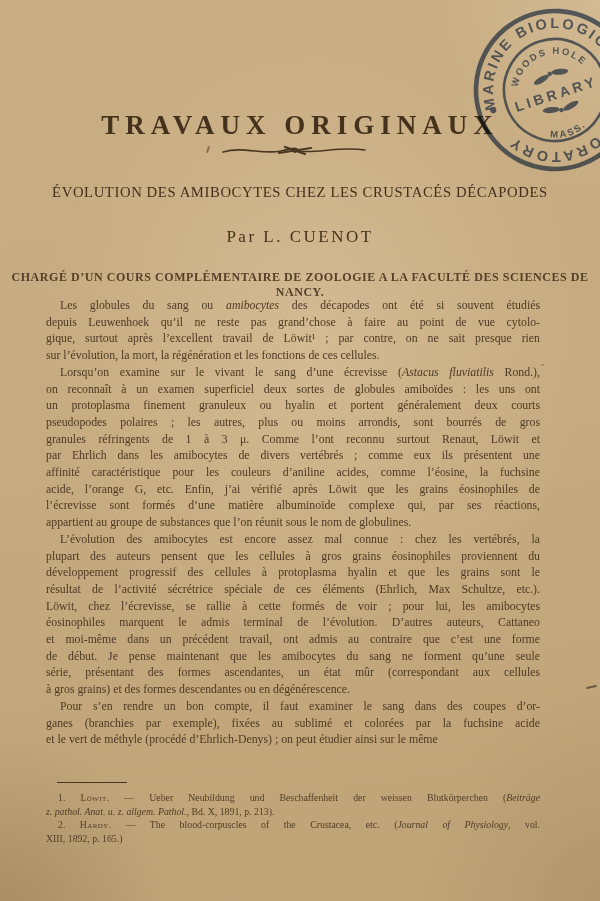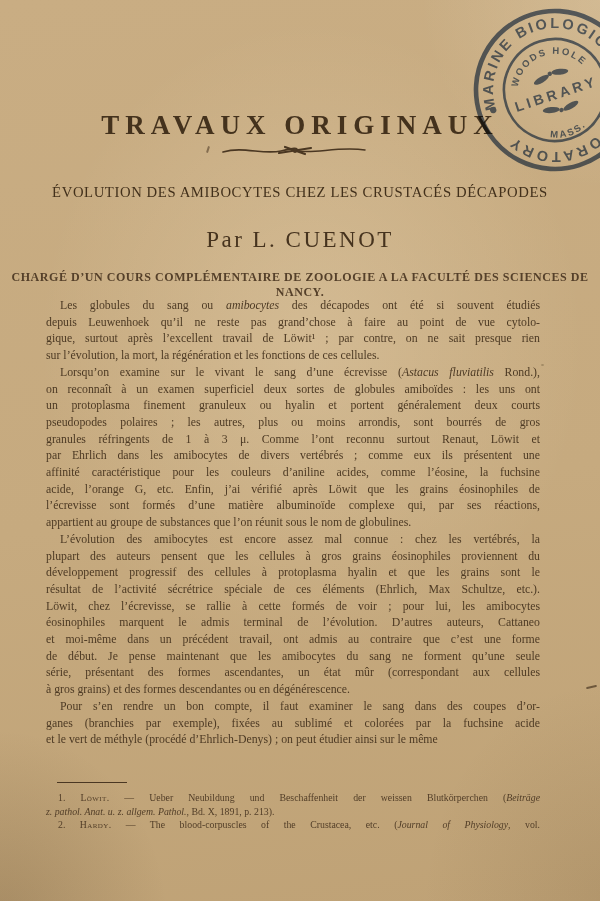--- a/index.html
+++ b/index.html
@@ -22,21 +22,21 @@
     color:#44321d;
     margin-top:20px;
   }
   .flourish{top:142px;left:50%;transform:translateX(-54%);}
   .art-title{
     top:184px;left:0;width:100%;text-align:center;
     font-size:14.7px;font-weight:400;letter-spacing:0.6px;color:#42301b;
   }
   .byline{
     top:227px;left:0;width:100%;text-align:center;
-    font-size:23px;letter-spacing:2.5px;color:#46331e;
+    font-size:17px;letter-spacing:2.5px;color:#46331e;
   }
   .affiliation{
     top:270px;left:0;width:100%;text-align:center;
     font-size:12px;font-weight:700;letter-spacing:0.55px;color:#55402a;
   }
   .body-block{
     top:297px;left:46px;width:494px;
     font-size:11.8px;line-height:16.7px;color:#4d3a24;
     text-rendering:optimizeLegibility;
   }
@@ -118,20 +118,21 @@
 
   <div class="abs fn-rule"></div>
 
   <div class="abs footnotes">
     <div>
         <div class="line jfull indent">1. <span class="sc">Löwit</span>. — Ueber Neubildung und Beschaffenheit der weissen Blutkörperchen (<i>Beiträge</i></div>
         <div class="line jlast"><i>z. pathol. Anat. u. z. allgem. Pathol.</i>, Bd. X, 1891, p. 213).</div>
       </div>
     <div>
         <div class="line jfull indent">2. <span class="sc">Hardy</span>. — The blood-corpuscles of the Crustacea, etc. (<i>Journal of Physiology</i>, vol.</div>
+        <div class="line jlast">XIII, 1892, p. 165.)</div>
       </div>
   </div>
 
   <svg class="abs stamp-wrap" viewBox="0 0 250 250">
     <g transform="translate(125,125) rotate(-18)" fill="#4c6289" stroke="none" font-family="Liberation Sans, DejaVu Sans, sans-serif" font-weight="bold">
       <circle r="79" fill="none" stroke="#4c6289" stroke-width="4.6"></circle>
       <circle r="51" fill="none" stroke="#4c6289" stroke-width="2.6"></circle>
       <defs>
         <path id="arcTop" d="M -62 0 A 62 62 0 0 1 62 0"></path>
         <path id="arcBottom" d="M 62 0 A 62 62 0 0 1 -62 0"></path>

